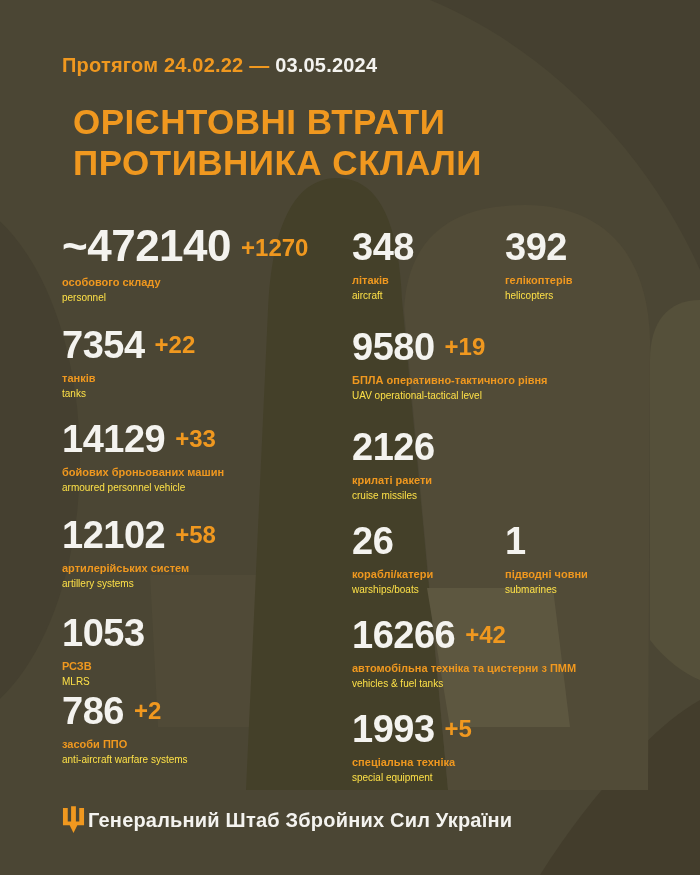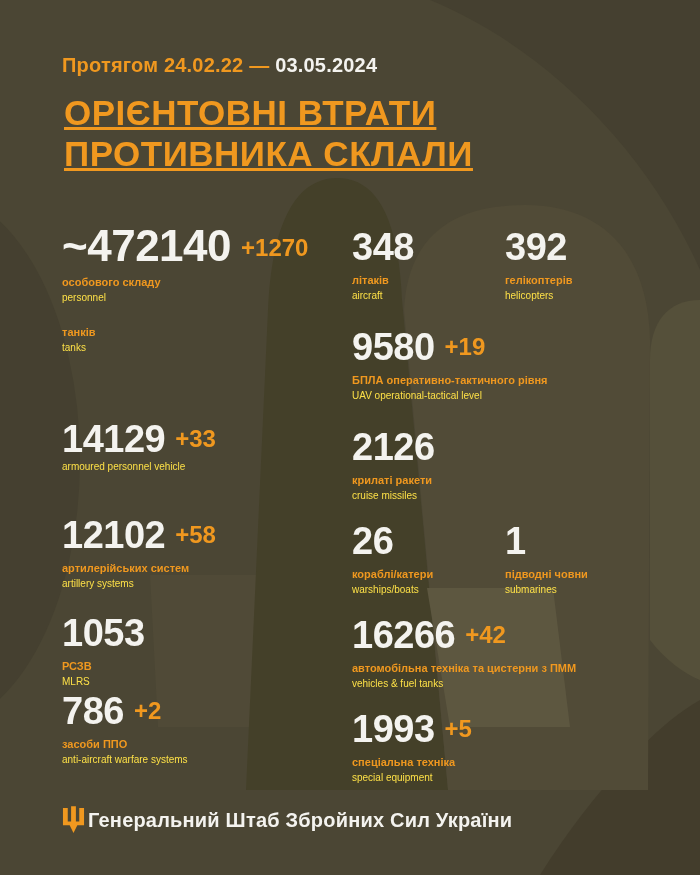--- a/index.html
+++ b/index.html
@@ -7,23 +7,23 @@
     position:relative;width:700px;height:875px;overflow:hidden;
     font-family:"Liberation Sans","DejaVu Sans",sans-serif;
     background:#4b4634;
   }
   .bg{position:absolute;left:0;top:0;z-index:0;}
   .layer{position:absolute;z-index:1;}
   
   .period{left:62px;top:54px;font-size:20px;font-weight:700;letter-spacing:.2px;color:#f0981f;}
   .period .date{color:#f4f3ef;}
   .title{
-    left:60px;top:88px;margin:4px;
+    left:60px;top:88px;margin:13px;
     font-size:35px;line-height:41px;font-weight:700;letter-spacing:.5px;
-    color:#f0981f;text-transform:uppercase;text-decoration:underline;
+    color:#f0981f;text-transform:uppercase;
   }
   
   .stat{position:absolute;z-index:1;white-space:nowrap;}
   .num-row{display:flex;align-items:baseline;}
   .num{
     font-size:38px;line-height:1;font-weight:700;color:#f4f3ef;letter-spacing:-.5px;margin-top:8px;
   }
   .stat.big .num{font-size:44px;}
   .delta{
     font-size:24px;font-weight:700;color:#f0981f;margin-left:10px;
@@ -68,29 +68,34 @@
   <div class="stat big" style="left:62px;top:216px">
     <div class="num-row">
       <span class="num">~472140</span>
       <span class="delta">+1270</span>
     </div>
     <div class="lbl-uk">особового складу</div>
     <div class="lbl-en">personnel</div>
   </div>
 
   <div class="stat" style="left:62px;top:318px">
+    <div class="num-row">
+      <span class="num">7354</span>
+      <span class="delta">+22</span>
+    </div>
     <div class="lbl-uk">танків</div>
     <div class="lbl-en">tanks</div>
   </div>
 
   <div class="stat" style="left:62px;top:412px">
     <div class="num-row">
       <span class="num">14129</span>
       <span class="delta">+33</span>
     </div>
+    <div class="lbl-uk">бойових броньованих машин</div>
     <div class="lbl-en">armoured personnel vehicle</div>
   </div>
 
   <div class="stat" style="left:62px;top:508px">
     <div class="num-row">
       <span class="num">12102</span>
       <span class="delta">+58</span>
     </div>
     <div class="lbl-uk">артилерійських систем</div>
     <div class="lbl-en">artillery systems</div>

